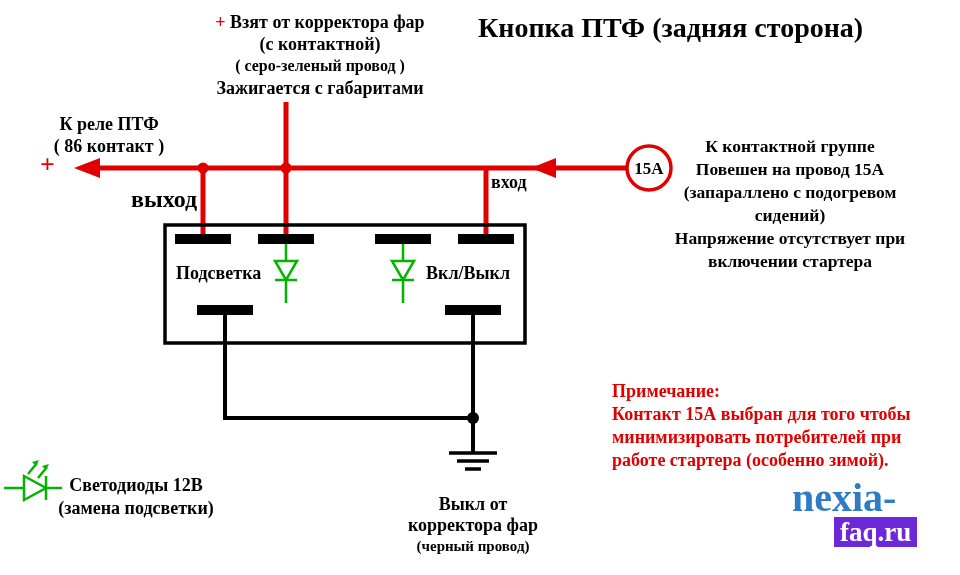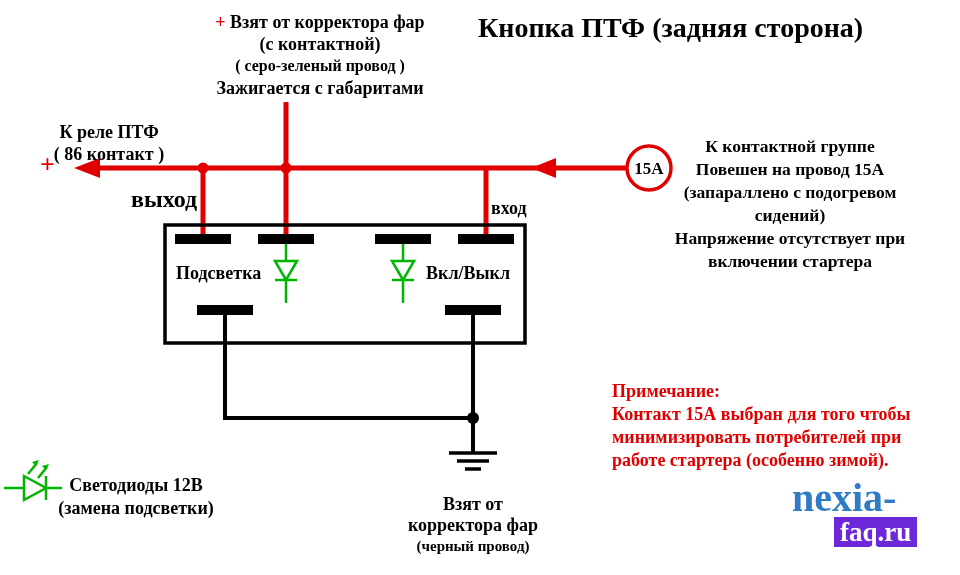--- a/index.html
+++ b/index.html
@@ -87,28 +87,28 @@
 
   <div class="txt" style="left:478px;top:12px;font-size:28px;">Кнопка ПТФ (задняя сторона)</div>
 
   <div class="txt center" style="left:185px;top:11px;width:270px;font-size:18px;line-height:22px;">
     <div><span class="red">+</span> <span>Взят от корректора фар</span></div>
     <div>(с контактной)</div>
     <div style="font-size:16px;">( серо-зеленый провод )</div>
     <div>Зажигается с габаритами</div>
   </div>
 
-  <div class="txt center" style="left:28px;top:121px;width:162px;font-size:18px;line-height:22px;">
+  <div class="txt center" style="left:28px;top:113px;width:162px;font-size:18px;line-height:22px;">
     <div>К реле ПТФ</div>
     <div>( 86 контакт )</div>
   </div>
   <div class="txt red" style="left:40px;top:150px;font-size:26px;">+</div>
 
   <div class="txt" style="left:131px;top:186px;font-size:24px;">выход</div>
-  <div class="txt" style="left:491px;top:198px;font-size:18px;">вход</div>
+  <div class="txt" style="left:491px;top:172px;font-size:18px;">вход</div>
 
   <div class="txt" style="left:176px;top:263px;font-size:18px;">Подсветка</div>
   <div class="txt" style="left:426px;top:263px;font-size:18px;">Вкл/Выкл</div>
 
   <div class="txt center" style="left:628px;top:135px;width:324px;font-size:17.5px;line-height:23px;">
     <div>К контактной группе</div>
     <div>Повешен на провод 15А</div>
     <div>(запараллено с подогревом</div>
     <div>сидений)</div>
     <div>Напряжение отсутствует при</div>
@@ -121,21 +121,21 @@
     <div>минимизировать потребителей при</div>
     <div>работе стартера (особенно зимой).</div>
   </div>
 
   <div class="txt center" style="left:34px;top:474px;width:204px;font-size:18px;line-height:23px;">
     <div>Светодиоды 12В</div>
     <div>(замена подсветки)</div>
   </div>
 
   <div class="txt center" style="left:386px;top:494px;width:174px;font-size:18px;line-height:21px;">
-    <div>Взят от</div>
+    <div>Выкл от</div>
     <div>корректора фар</div>
     <div style="font-size:15px;text-align:center;">(черный провод)</div>
   </div>
 
   <div style="position:absolute;left:792px;top:468px;margin-top:11px;">
     <div style="font-weight:bold;font-size:40px;line-height:38px;color:#2e7cc6;">nexia-</div>
     <div style="display:inline-block;margin-left:42px;font-weight:bold;font-size:27px;line-height:30px;color:#ffffff;background:#6d28d9;padding:0 6px;">faq.ru</div>
   </div>
 
 </div>

